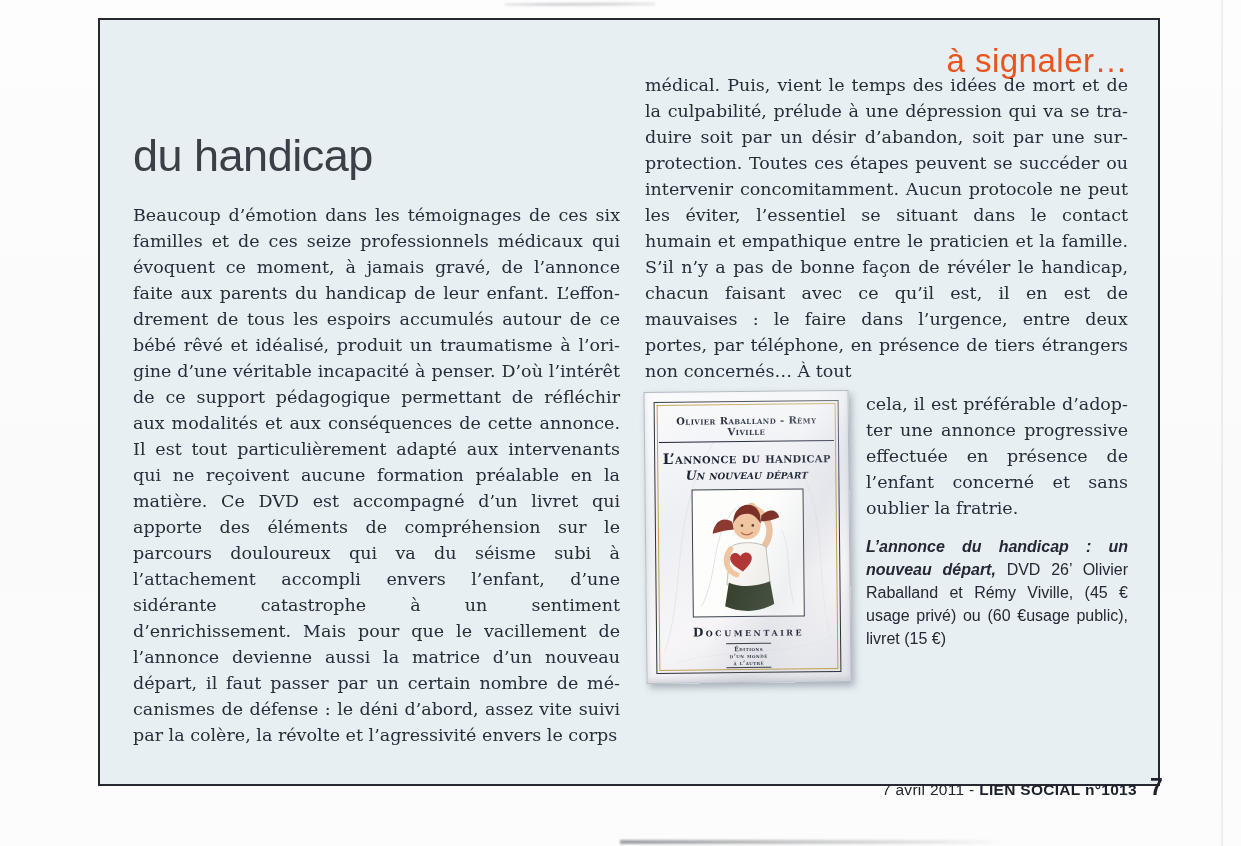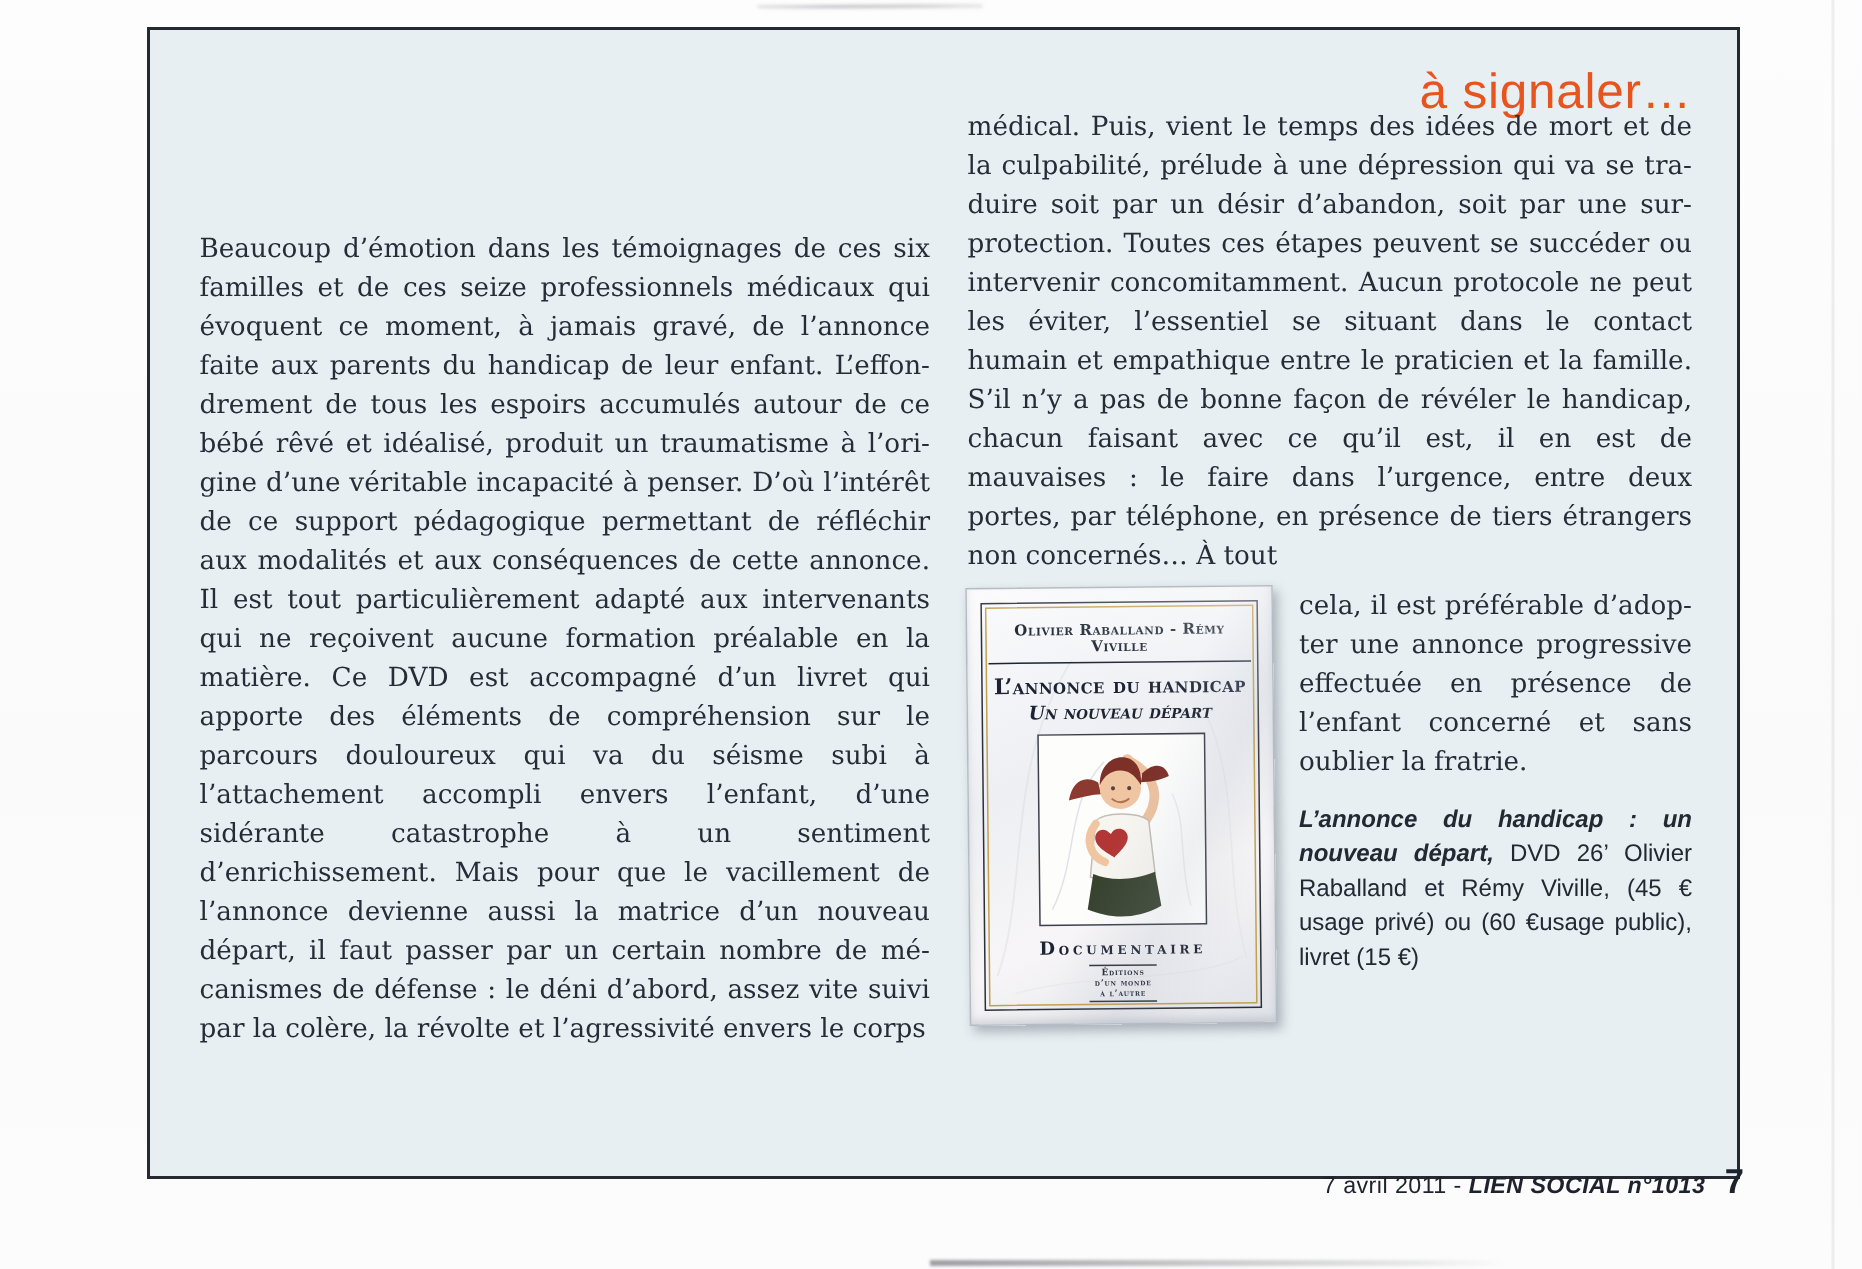--- a/index.html
+++ b/index.html
@@ -89,21 +89,21 @@
   
   .caption { margin-top: 14px; font-size: 16px; line-height: 23px; color: #232833; }
   .caption p { margin: 0; }
   .cap-main { text-align: justify; }
   .cap-lead { font-weight: bold; font-style: italic; }
 
   .footer {
     position: absolute; top: 774px; right: 78px;
     font-size: 15.5px; color: #1d222d; letter-spacing: .3px;
   }
-  .footer .mag { font-weight: bold; font-style: italic; }
+  .footer .mag { font-weight: bold; }
   .footer .pnum { font-weight: bold; font-size: 23px; margin-left: 13px; }
 
   
   .artifact-top { position:absolute; left:505px; top:2px; width:150px; height:5px;
     background: radial-gradient(ellipse at 30% 50%, rgba(120,125,140,.4), rgba(120,125,140,0) 60%),
                 radial-gradient(ellipse at 75% 40%, rgba(130,120,120,.3), rgba(130,120,120,0) 55%);
     filter: blur(1px); }
   .artifact-bottom { position:absolute; left:620px; top:840px; width:385px; height:4px;
     background: linear-gradient(90deg, rgba(60,65,72,.5), rgba(120,125,132,.18) 80%, rgba(120,125,132,0));
     filter: blur(1px); }
@@ -114,21 +114,21 @@
 
 <div class="canvas">
 
   <div class="page-box">
 
     <div class="section-label">à signaler…</div>
 
     <div class="columns">
 
       <div class="col-left">
-        <h1 class="page-title"><br></h1>
+        <h1 class="page-title"><br><span>du handicap</span></h1>
         <p class="body-text">Beaucoup d’émotion dans les témoignages de ces six familles et de ces seize professionnels médicaux qui évoquent ce moment, à jamais gravé, de l’annonce faite aux parents du handicap de leur enfant. L’effon­drement de tous les espoirs accumulés autour de ce bébé rêvé et idéalisé, produit un traumatisme à l’ori­gine d’une véritable incapacité à penser. D’où l’intérêt de ce support pédagogique permettant de réfléchir aux modalités et aux conséquences de cette annonce. Il est tout particulièrement adapté aux intervenants qui ne reçoivent aucune formation préalable en la matière. Ce DVD est accompagné d’un livret qui apporte des éléments de compréhension sur le parcours doulou­reux qui va du séisme subi à l’attachement accompli envers l’enfant, d’une sidérante catastrophe à un sen­timent d’enrichissement. Mais pour que le vacillement de l’annonce devienne aussi la matrice d’un nouveau départ, il faut passer par un certain nombre de mé­canismes de défense : le déni d’abord, assez vite suivi par la colère, la révolte et l’agressivité envers le corps</p>
       </div>
 
       <div class="col-right">
         <p class="body-text rct-top">médical. Puis, vient le temps des idées de mort et de la culpabilité, prélude à une dépression qui va se tra­duire soit par un désir d’abandon, soit par une sur­protection. Toutes ces étapes peuvent se succéder ou intervenir concomitamment. Aucun protocole ne peut les éviter, l’essentiel se situant dans le contact humain et empathique entre le praticien et la famille. S’il n’y a pas de bonne façon de révéler le handicap, chacun faisant avec ce qu’il est, il en est de mauvaises : le faire dans l’urgence, entre deux portes, par téléphone, en présence de tiers étrangers non concernés… À tout</p>
 
         <div class="wrap-row">
 
           <div class="dvd">
             <svg class="dvd-sketch" viewBox="0 0 205 292">

